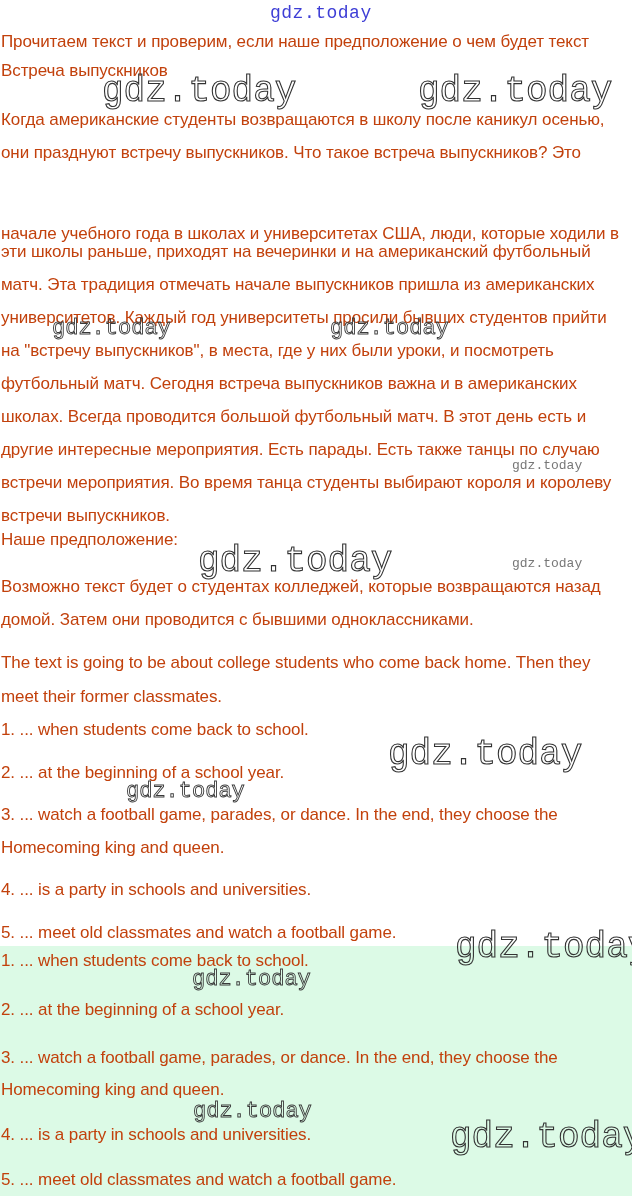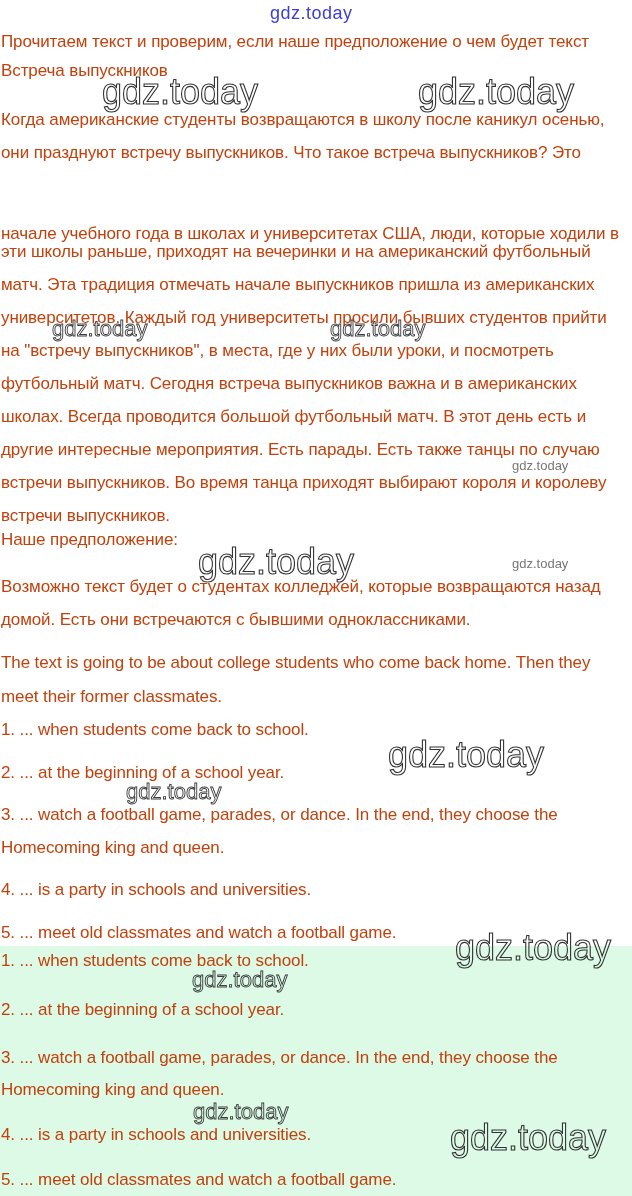--- a/index.html
+++ b/index.html
@@ -21,21 +21,21 @@
     color:#c2410c;
   }
   .highlight{
     position:absolute;left:0;top:946px;
     width:632px;height:250px;
     background:#DCFAE6;
   }
   
   .wm{
     position:absolute;
-    font-family:Liberation Sans, sans-serif;
+    font-family:Liberation Mono, monospace;
     white-space:nowrap;
     pointer-events:none;
   }
   .wm-blue{
     font-size:18px;color:#3E3ED6;letter-spacing:0.5px;
   }
   .wm-big{
     font-size:36px;line-height:36px;
     color:transparent;-webkit-text-stroke:1.1px #333333;
   }
@@ -60,26 +60,26 @@
   <div class="ln" style="top:110px">Когда американские студенты возвращаются в школу после каникул осенью,</div>
   <div class="ln" style="top:143px">они празднуют встречу выпускников. Что такое встреча выпускников? Это</div>
   <div class="ln" style="top:224px">начале учебного года в школах и университетах США, люди, которые ходили в</div>
   <div class="ln" style="top:242px">эти школы раньше, приходят на вечеринки и на американский футбольный</div>
   <div class="ln" style="top:275px">матч. Эта традиция отмечать начале выпускников пришла из американских</div>
   <div class="ln" style="top:308px">университетов. Каждый год университеты просили бывших студентов прийти</div>
   <div class="ln" style="top:341px">на "встречу выпускников", в места, где у них были уроки, и посмотреть</div>
   <div class="ln" style="top:374px">футбольный матч. Сегодня встреча выпускников важна и в американских</div>
   <div class="ln" style="top:407px">школах. Всегда проводится большой футбольный матч. В этот день есть и</div>
   <div class="ln" style="top:440px">другие интересные мероприятия. Есть парады. Есть также танцы по случаю</div>
-  <div class="ln" style="top:473px">встречи выпускников. Во время танца приходят выбирают короля и королеву</div>
+  <div class="ln" style="top:473px">встречи мероприятия. Во время танца студенты выбирают короля и королеву</div>
   <div class="ln" style="top:506px">встречи выпускников.</div>
 
   <div class="ln" style="top:530px">Наше предположение:</div>
   <div class="ln" style="top:577px">Возможно текст будет о студентах колледжей, которые возвращаются назад</div>
-  <div class="ln" style="top:610px">домой. Есть они встречаются с бывшими одноклассниками.</div>
+  <div class="ln" style="top:610px">домой. Затем они проводится с бывшими одноклассниками.</div>
 
   <div class="ln" style="top:653px">The text is going to be about college students who come back home. Then they</div>
   <div class="ln" style="top:687px">meet their former classmates.</div>
 
   <div class="ln" style="top:720px">1. ... when students come back to school.</div>
   <div class="ln" style="top:763px">2. ... at the beginning of a school year.</div>
   <div class="ln" style="top:805px">3. ... watch a football game, parades, or dance. In the end, they choose the</div>
   <div class="ln" style="top:838px">Homecoming king and queen.</div>
   <div class="ln" style="top:880px">4. ... is a party in schools and universities.</div>
   <div class="ln" style="top:923px">5. ... meet old classmates and watch a football game.</div>

